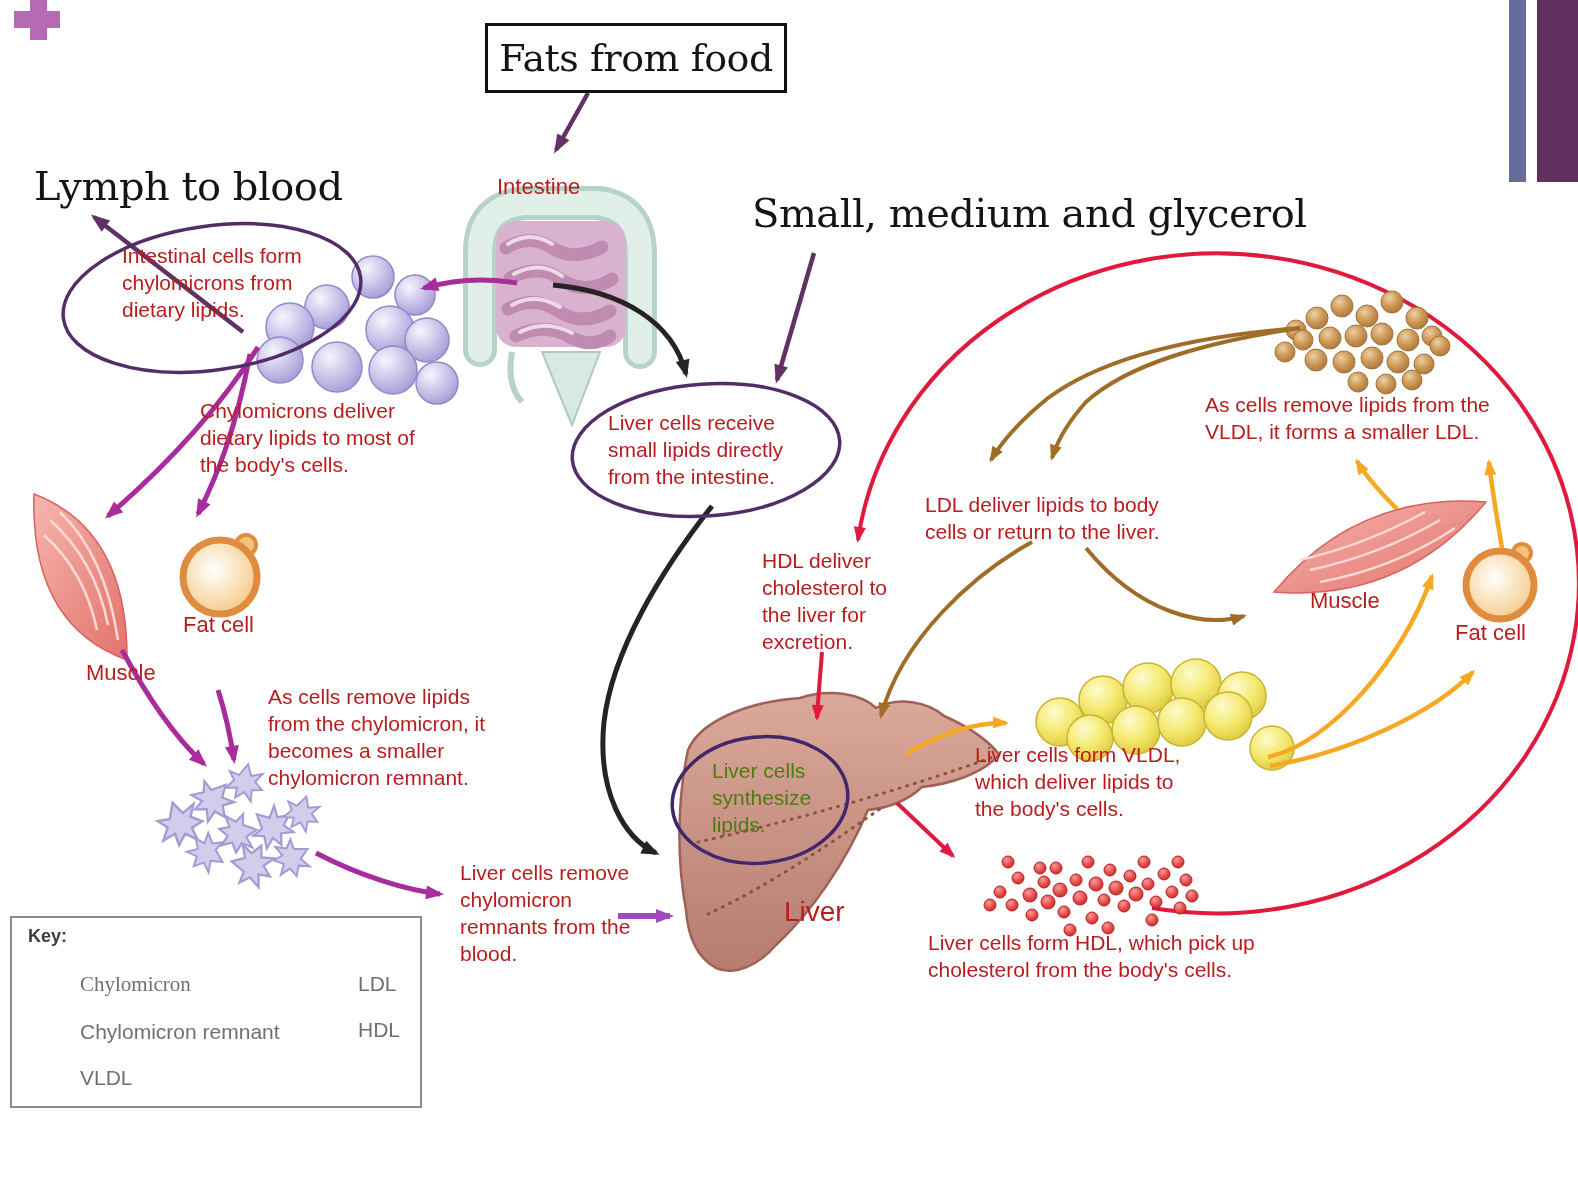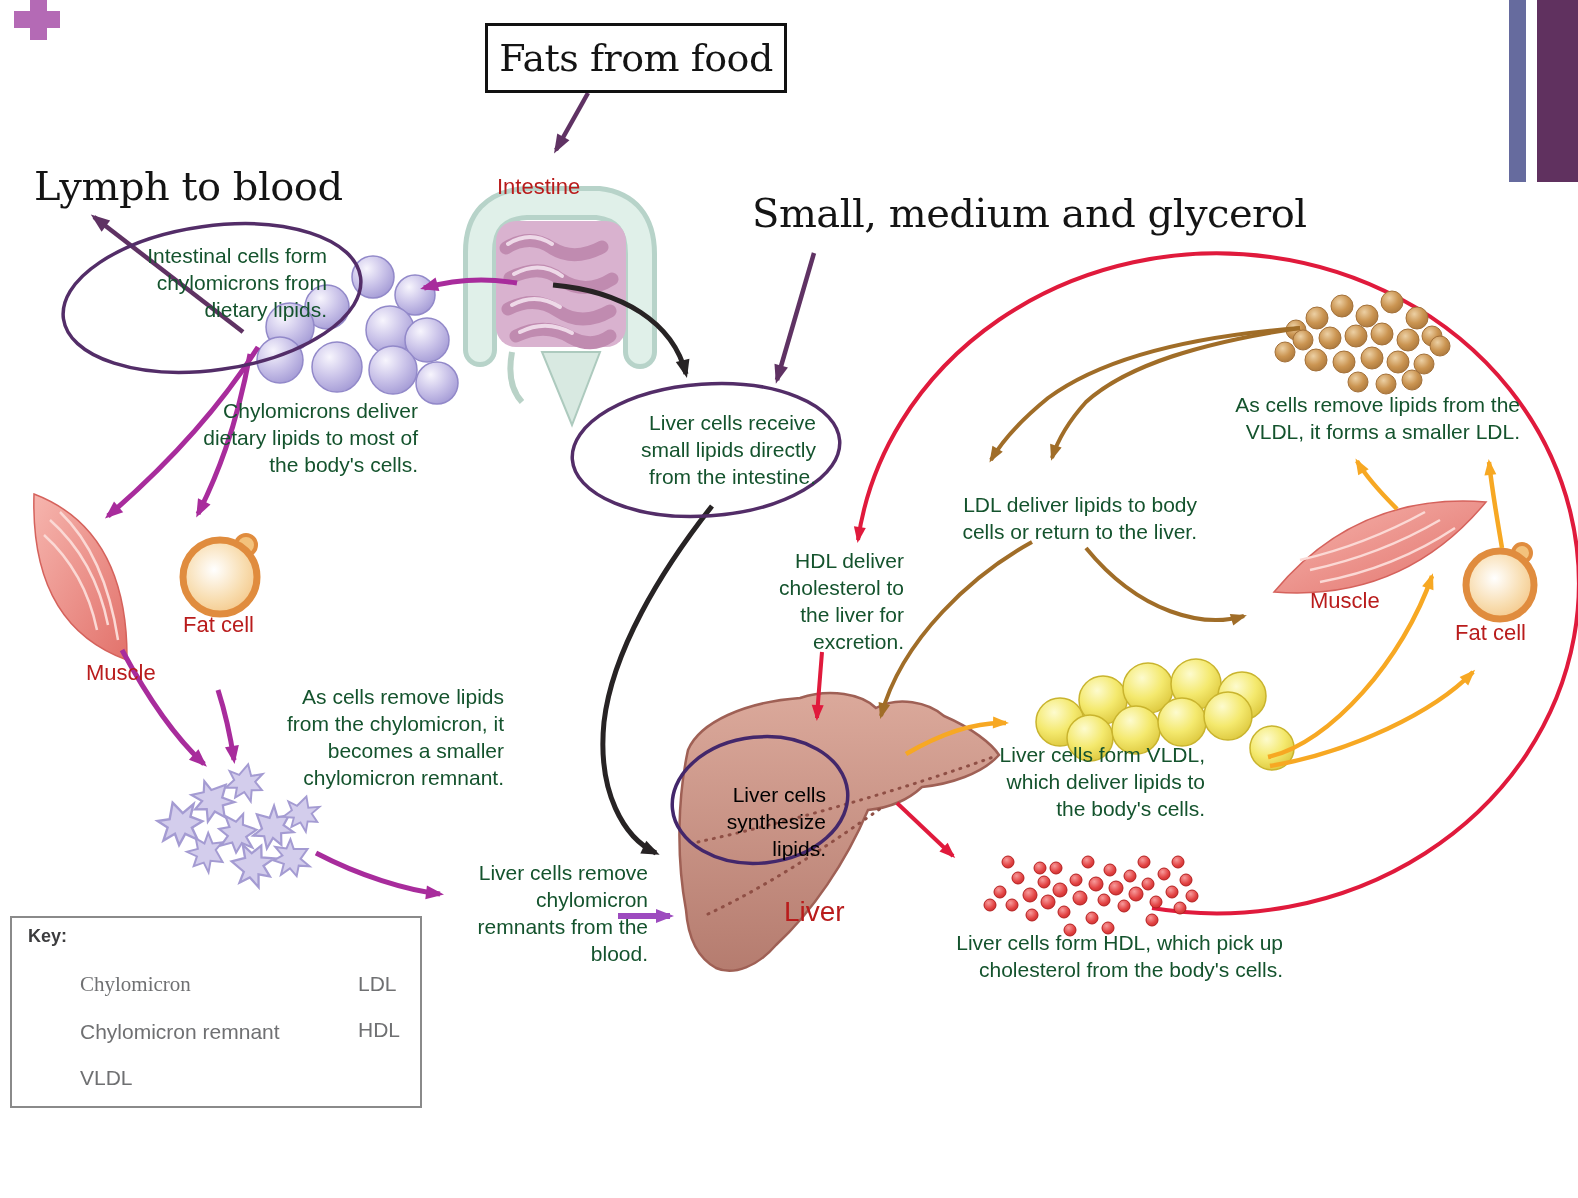--- a/index.html
+++ b/index.html
@@ -1,19 +1,19 @@
 <!DOCTYPE html>
 <html><head>
 <meta charset="utf-8">
 <style>
   html,body{margin:0;padding:0;background:#ffffff;}
   #slide{position:relative;width:1578px;height:1198px;background:#ffffff;overflow:hidden;
-         font-family:"Liberation Sans",sans-serif;text-align:right;}
+         font-family:"Liberation Sans",sans-serif;}
   .bar{position:absolute;top:0;}
-  .caption{position:absolute;color:#14532d;font-size:21px;line-height:1.28;
+  .caption{position:absolute;color:#b91c1c;font-size:21px;line-height:1.28;
            font-family:"Liberation Sans",sans-serif;}
   .organ-label{position:absolute;color:#b91c1c;font-size:22px;font-family:"Liberation Sans",sans-serif;}
   .headline{position:absolute;color:#141414;font-family:"DejaVu Serif","Liberation Serif",serif;
             font-size:40px;white-space:nowrap;letter-spacing:-0.5px;}
   #fats-box{position:absolute;left:485px;top:23px;width:296px;height:64px;border:3px solid #111;
             background:#fff;display:flex;align-items:center;justify-content:center;}
   #fats-box .headline{position:static;font-size:38px;}
   #key-box{position:absolute;left:10px;top:916px;width:408px;height:188px;border:2px solid #8a8a8a;background:#fff;}
   #key-title{position:absolute;left:28px;top:926px;font-size:18px;font-weight:bold;color:#3c3c3e;}
   .key-label{position:absolute;color:#6f7072;font-size:21px;}
@@ -311,21 +311,21 @@
   <div class="organ-label" style="left:784px;top:896px;font-size:28px;">Liver</div>
 
   <div class="caption" style="left:122px;top:243px;width:205px;">Intestinal cells form chylomicrons from dietary lipids.</div>
   <div class="caption" style="left:200px;top:398px;width:218px;">Chylomicrons deliver dietary lipids to most of the body's cells.</div>
   <div class="caption" style="left:268px;top:684px;width:236px;">As cells remove lipids from the chylomicron, it becomes a smaller chylomicron remnant.</div>
   <div class="caption" style="left:608px;top:410px;width:208px;">Liver cells receive small lipids directly from the intestine.</div>
   <div class="caption" style="left:762px;top:548px;width:142px;">HDL deliver cholesterol to the liver for excretion.</div>
   <div class="caption" style="left:1205px;top:392px;width:315px;">As cells remove lipids from the VLDL, it forms a smaller LDL.</div>
   <div class="caption" style="left:925px;top:492px;width:272px;">LDL deliver lipids to body cells or return to the liver.</div>
   <div class="caption" style="left:975px;top:742px;width:230px;">Liver cells form VLDL, which deliver lipids to the body's cells.</div>
-  <div class="caption" style="left:712px;top:782px;width:114px;color:#000000;">Liver cells synthesize lipids.</div>
+  <div class="caption" style="left:712px;top:758px;width:114px;color:#4d7c0f;">Liver cells synthesize lipids.</div>
   <div class="caption" style="left:460px;top:860px;width:188px;">Liver cells remove chylomicron remnants from the blood.</div>
   <div class="caption" style="left:928px;top:930px;width:355px;">Liver cells form HDL, which pick up cholesterol from the body's cells.</div>
 
   <div id="key-box"></div>
   <div id="key-title">Key:</div>
   <div class="key-label" style="left:80px;top:972px;font-family:Liberation Serif, serif;">Chylomicron</div>
   <div class="key-label" style="left:80px;top:1020px;">Chylomicron remnant</div>
   <div class="key-label" style="left:80px;top:1066px;">VLDL</div>
   <div class="key-label" style="left:358px;top:972px;">LDL</div>
   <div class="key-label" style="left:358px;top:1018px;">HDL</div>

